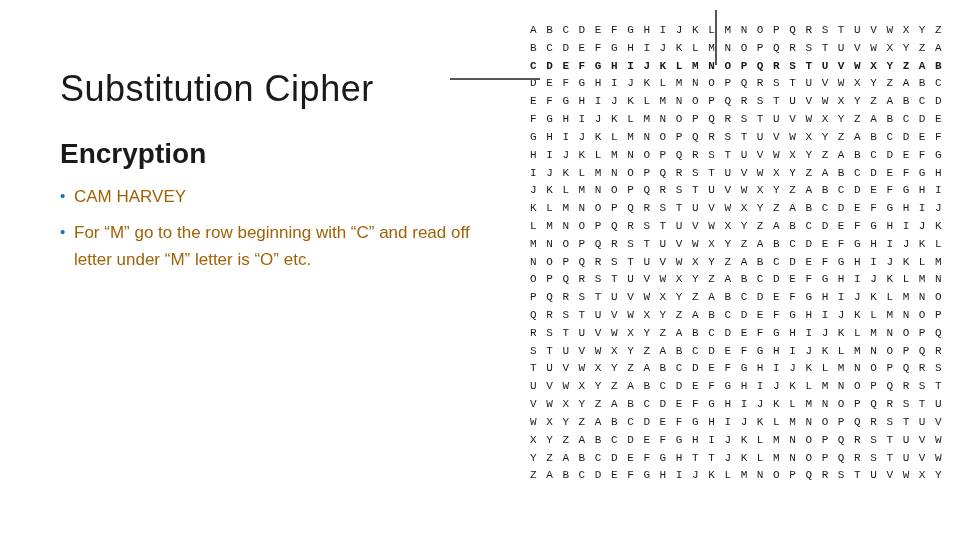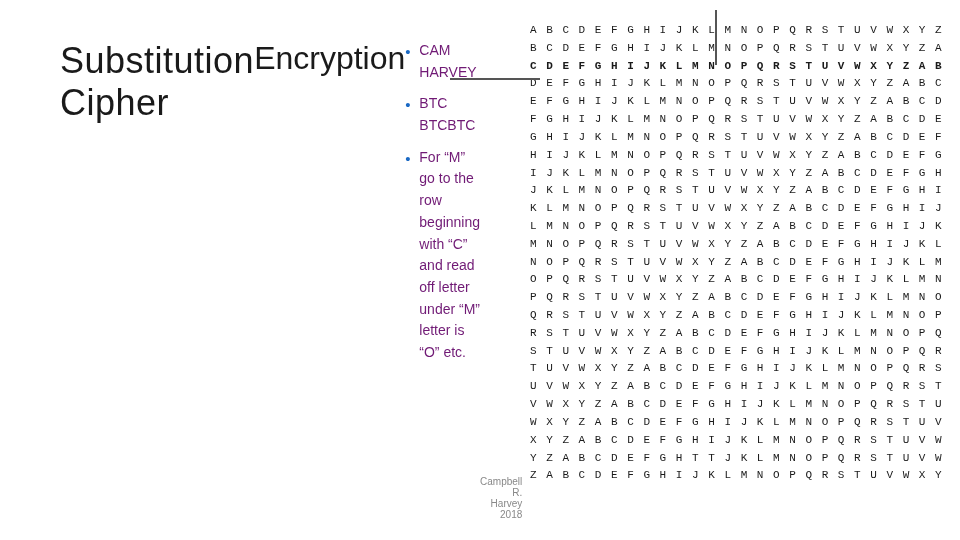--- a/index.html
+++ b/index.html
@@ -16,46 +16,47 @@
       width: 960px;
       height: 540px;
       display: flex;
       position: relative;
     }
 
     .left-panel {
       width: 520px;
       padding: 40px 40px 20px 60px;
       display: flex;
-      flex-direction: row;
+      flex-direction: column;
+      margin-top: 28px;
     }
 
     .title {
       font-size: 36px;
       font-weight: 300;
       color: #1a1a1a;
       margin-bottom: 28px;
       letter-spacing: 0.5px;
     }
 
     .section-heading {
-      font-size: 32px;
-      font-weight: 400;
+      font-size: 28px;
+      font-weight: 700;
       color: #1a1a1a;
       margin-bottom: 14px;
     }
 
     .bullet-list {
       list-style: none;
       padding: 0;
     }
 
     .bullet-list li {
-      font-size: 14px;
-      color: #701a75;
+      font-size: 17px;
+      color: #a16207;
       line-height: 1.55;
       margin-bottom: 10px;
       padding-left: 14px;
       position: relative;
     }
 
     .bullet-list li::before {
       content: '•';
       position: absolute;
       left: 0;
@@ -118,27 +119,23 @@
 <div class="slide-container">
 
   <div class="left-panel">
     <h1 class="title">Substitution Cipher</h1>
     <h2 class="section-heading">Encryption</h2>
     <ul class="bullet-list">
       <li>
         <span>CAM HARVEY</span>
       </li>
       <li>
-        <span>BTC   BTCBTC</span>
-      </li>
-      <li>
         <span>For “M” go to the row beginning with “C” and read off letter under “M” letter is “O” etc.</span>
       </li>
     </ul>
-    <div class="footer-credit">Campbell R. Harvey 2018</div>
   </div>
 
   <div class="right-panel">
     <div class="vertical-bar"></div>
     <div class="pointer-line"></div>
     <div class="cipher-table" id="cipher-table-content"><div>A B C D E F G H I J K L M N O P Q R S T U V W X Y Z</div><div>B C D E F G H I J K L M N O P Q R S T U V W X Y Z A</div><div style="font-weight: 700;">C D E F G H I J K L M N O P Q R S T U V W X Y Z A B</div><div>D E F G H I J K L M N O P Q R S T U V W X Y Z A B C</div><div>E F G H I J K L M N O P Q R S T U V W X Y Z A B C D</div><div>F G H I J K L M N O P Q R S T U V W X Y Z A B C D E</div><div>G H I J K L M N O P Q R S T U V W X Y Z A B C D E F</div><div>H I J K L M N O P Q R S T U V W X Y Z A B C D E F G</div><div>I J K L M N O P Q R S T U V W X Y Z A B C D E F G H</div><div>J K L M N O P Q R S T U V W X Y Z A B C D E F G H I</div><div>K L M N O P Q R S T U V W X Y Z A B C D E F G H I J</div><div>L M N O P Q R S T U V W X Y Z A B C D E F G H I J K</div><div>M N O P Q R S T U V W X Y Z A B C D E F G H I J K L</div><div>N O P Q R S T U V W X Y Z A B C D E F G H I J K L M</div><div>O P Q R S T U V W X Y Z A B C D E F G H I J K L M N</div><div>P Q R S T U V W X Y Z A B C D E F G H I J K L M N O</div><div>Q R S T U V W X Y Z A B C D E F G H I J K L M N O P</div><div>R S T U V W X Y Z A B C D E F G H I J K L M N O P Q</div><div>S T U V W X Y Z A B C D E F G H I J K L M N O P Q R</div><div>T U V W X Y Z A B C D E F G H I J K L M N O P Q R S</div><div>U V W X Y Z A B C D E F G H I J K L M N O P Q R S T</div><div>V W X Y Z A B C D E F G H I J K L M N O P Q R S T U</div><div>W X Y Z A B C D E F G H I J K L M N O P Q R S T U V</div><div>X Y Z A B C D E F G H I J K L M N O P Q R S T U V W</div><div>Y Z A B C D E F G H T T J K L M N O P Q R S T U V W</div><div>Z A B C D E F G H I J K L M N O P Q R S T U V W X Y</div></div>
   </div>
 </div>
 
 </body></html>

